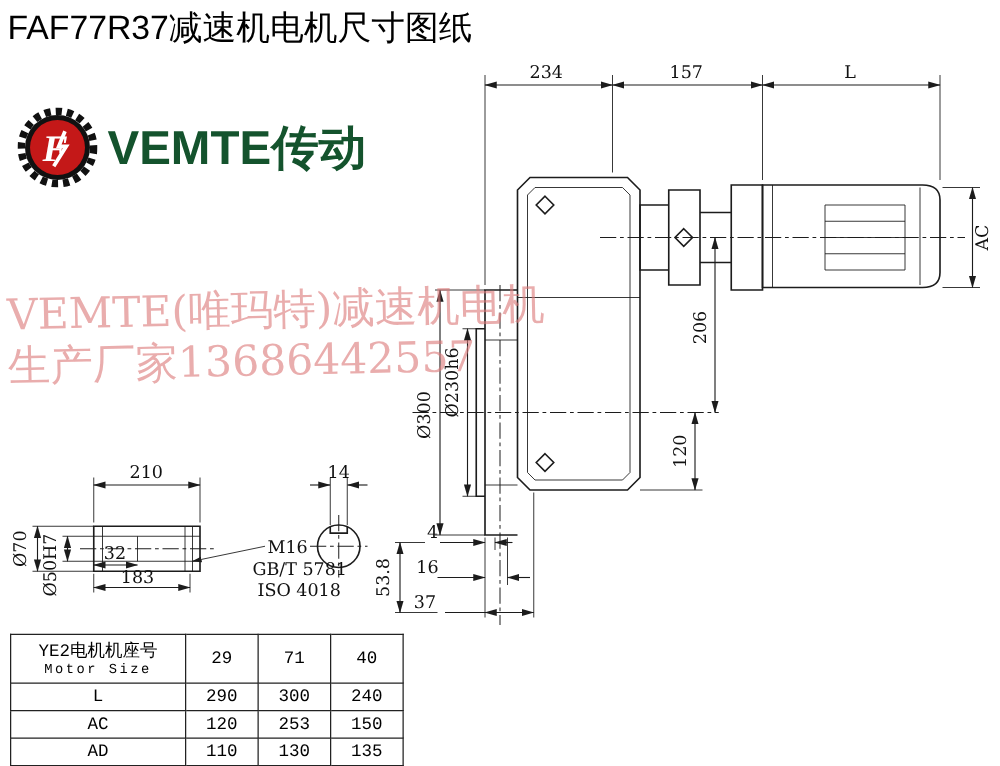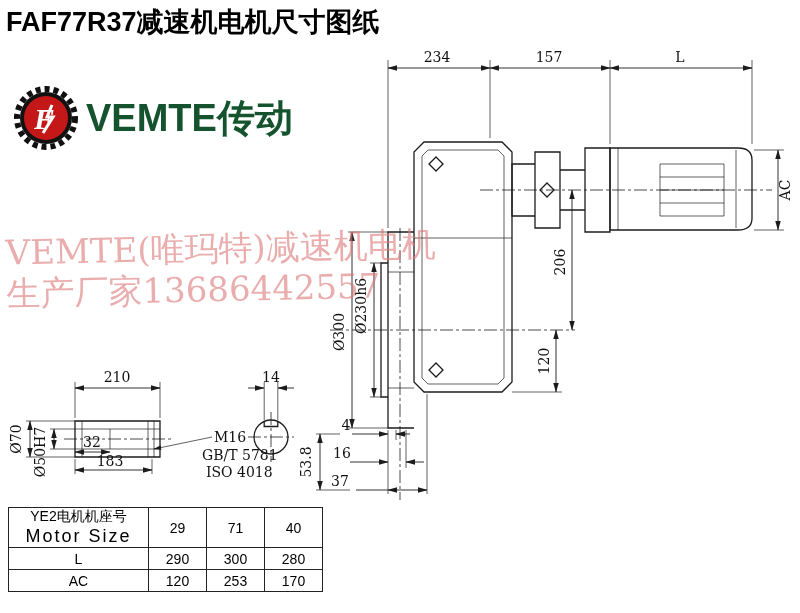--- a/index.html
+++ b/index.html
@@ -1,32 +1,32 @@
 <!DOCTYPE html>
 <html><head>
 <meta charset="utf-8">
 <style>
   html,body{margin:0;padding:0;background:#fff}
   body{width:800px;height:613px;position:relative;overflow:hidden;font-family:"Liberation Sans",sans-serif;color:#000}
-  .title{position:absolute;left:6px;top:4px;font-size:27px;font-weight:bold;letter-spacing:0px;white-space:nowrap}
+  .title{position:absolute;left:6px;top:4px;font-size:27px;font-weight:normal;letter-spacing:0px;white-space:nowrap}
   .logo{position:absolute;left:14px;top:86px;display:flex;align-items:center;gap:8px;z-index:4}
   .logo .brand{font-size:38px;font-weight:bold;color:#14532d;white-space:nowrap}
   .wm{position:absolute;left:6px;top:228px;z-index:6;pointer-events:none;color:#dd7b7b;opacity:.62;
       font-size:34px;line-height:41px;font-family:"DejaVu Serif",serif;white-space:nowrap;transform:rotate(-1.2deg)}
   svg.draw{position:absolute;left:0;top:0;z-index:2}
   .ln{stroke:#1c1c1c;stroke-width:1.3;fill:none;stroke-linejoin:miter}
   .tn{stroke:#1c1c1c;stroke-width:0.7;fill:none}
   .dm{stroke:#1c1c1c;stroke-width:0.9;fill:none}
   .cl{stroke:#1c1c1c;stroke-width:0.8;fill:none;stroke-dasharray:13 3 3 3}
   .dt{font-family:"DejaVu Serif","Liberation Serif",serif;font-size:14px;fill:#111}
   table.spec{position:absolute;left:8px;top:507px;z-index:3;border-collapse:collapse;table-layout:fixed;width:314px;
-             font-family:Liberation Sans, sans-serif;background:#fff}
+             font-family:Liberation Mono, monospace;background:#fff}
   table.spec td{border:1px solid #222;text-align:center;font-size:14px;height:21px;padding:0;overflow:hidden}
   table.spec tr.hdr td{height:38px}
-  table.spec .en{letter-spacing:2px;font-size:18px}
+  table.spec .en{letter-spacing:2px;font-size:11px}
 </style>
 </head>
 <body>
 
 <div class="title">FAF77R37减速机电机尺寸图纸</div>
 
 <div class="logo">
   <svg width="64" height="64" viewBox="0 0 64 64">
     <circle cx="32" cy="32" r="29" fill="none" stroke="#111" stroke-width="6" stroke-dasharray="5 4"></circle>
     <circle cx="32" cy="32" r="26" fill="#111"></circle>
@@ -162,22 +162,28 @@
       <div class="en">Motor Size</div>
     </td>
     <td>29</td>
     <td>71</td>
     <td>40</td>
   </tr>
   <tr>
     <td>L</td>
     <td>290</td>
     <td>300</td>
-    <td>280</td>
+    <td>240</td>
   </tr>
   <tr>
     <td>AC</td>
     <td>120</td>
     <td>253</td>
-    <td>170</td>
+    <td>150</td>
+  </tr>
+  <tr>
+    <td>AD</td>
+    <td>110</td>
+    <td>130</td>
+    <td>135</td>
   </tr>
 </tbody>
   </table>
 
 </body></html>

